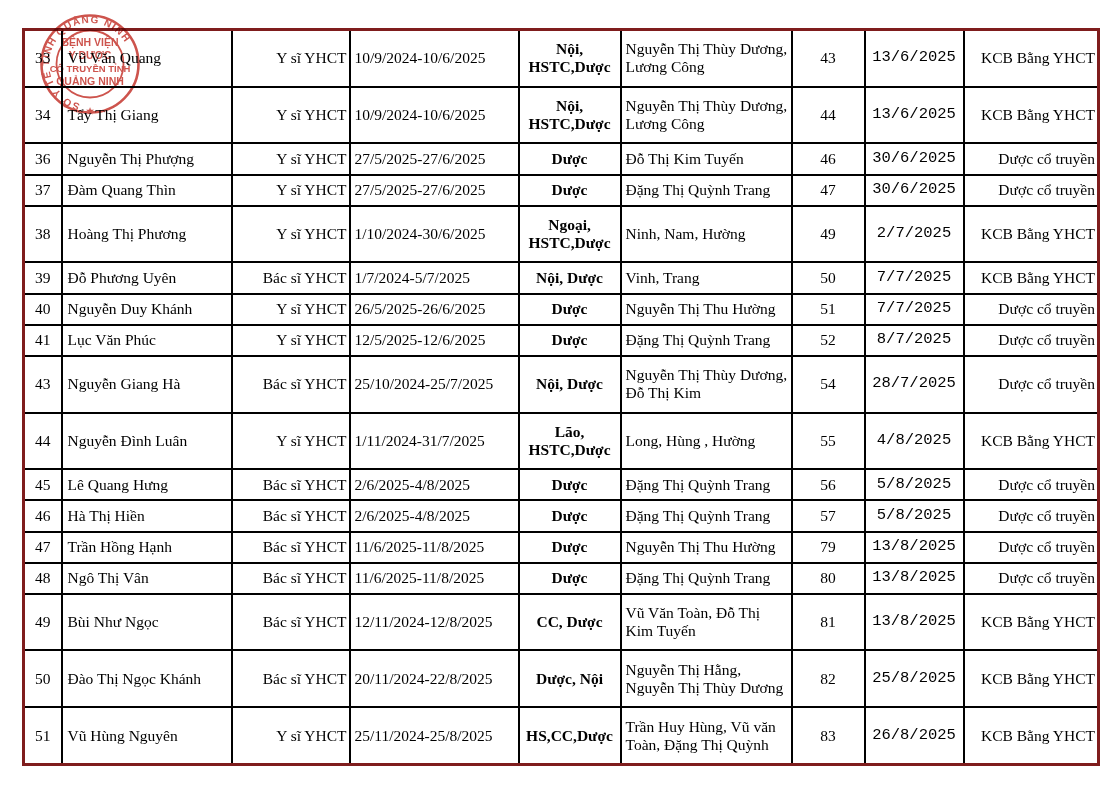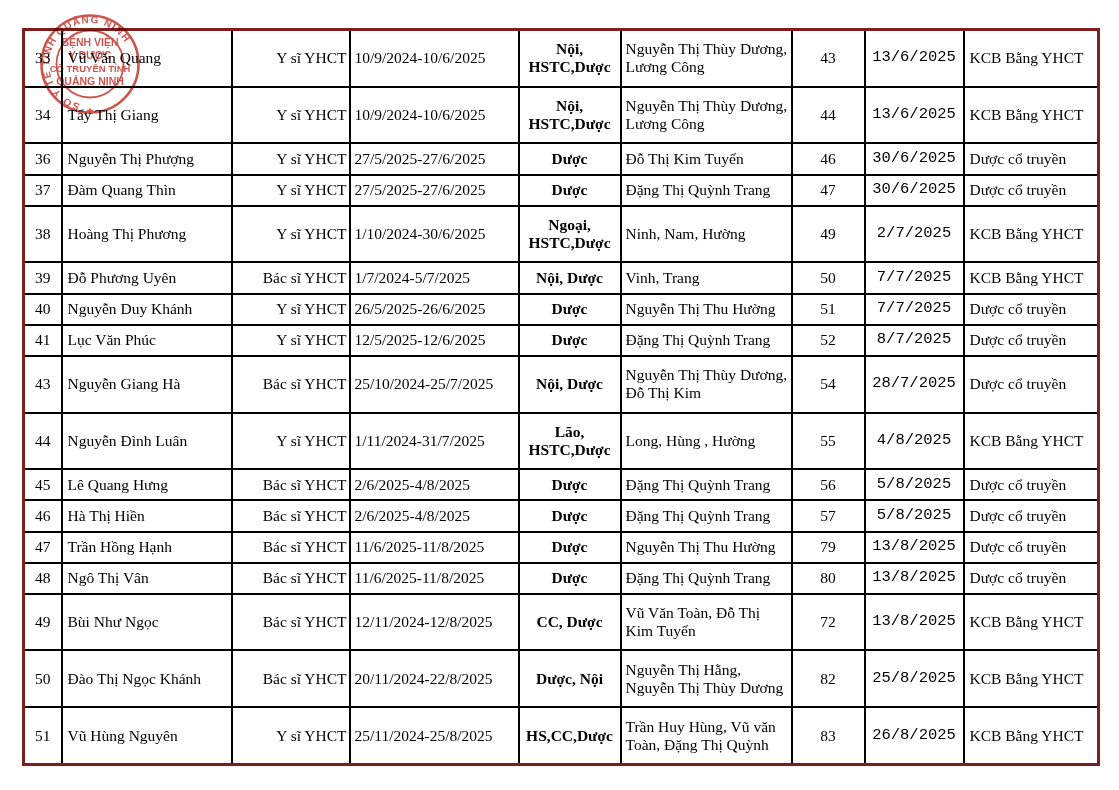--- a/index.html
+++ b/index.html
@@ -26,21 +26,21 @@
     word-wrap:break-word;
   }
   .c0{text-align:center;}
   .c1{text-align:left;padding-left:5px !important;}
   .c2{text-align:right;}
   .c3{text-align:left;padding-left:4px !important;}
   .c4{text-align:center;font-weight:bold;}
   .c5{text-align:left;padding-left:4px !important;}
   .c6{text-align:center;}
   .c7{text-align:center;font-family:Liberation Mono, monospace;}
-  .c8{text-align:left;padding-left:5px !important;}
+  .c8{text-align:right;padding-left:5px !important;}
 
   .stamp{
     position:absolute;left:14px;top:-12px;width:152px;height:152px;
     mix-blend-mode:multiply;opacity:0.85;z-index:5;pointer-events:none;
   }
   .stamp svg{width:100%;height:100%;}
   .stamp text, .stamp textPath{
     font-family:"Liberation Sans", sans-serif;
     font-weight:bold;
   }
@@ -217,21 +217,21 @@
           <td class="c7">13/8/2025</td>
           <td class="c8">Dược cổ truyền</td>
         </tr>
         <tr>
           <td class="c0">49</td>
           <td class="c1">Bùi Như Ngọc</td>
           <td class="c2">Bác sĩ YHCT</td>
           <td class="c3">12/11/2024-12/8/2025</td>
           <td class="c4">CC, Dược</td>
           <td class="c5">Vũ Văn Toàn, Đỗ Thị Kim Tuyến</td>
-          <td class="c6">72</td>
+          <td class="c6">81</td>
           <td class="c7">13/8/2025</td>
           <td class="c8">KCB Bằng YHCT</td>
         </tr>
         <tr>
           <td class="c0">50</td>
           <td class="c1">Đào Thị Ngọc Khánh</td>
           <td class="c2">Bác sĩ YHCT</td>
           <td class="c3">20/11/2024-22/8/2025</td>
           <td class="c4">Dược, Nội</td>
           <td class="c5">Nguyễn Thị Hằng, Nguyễn Thị Thùy Dương</td>

